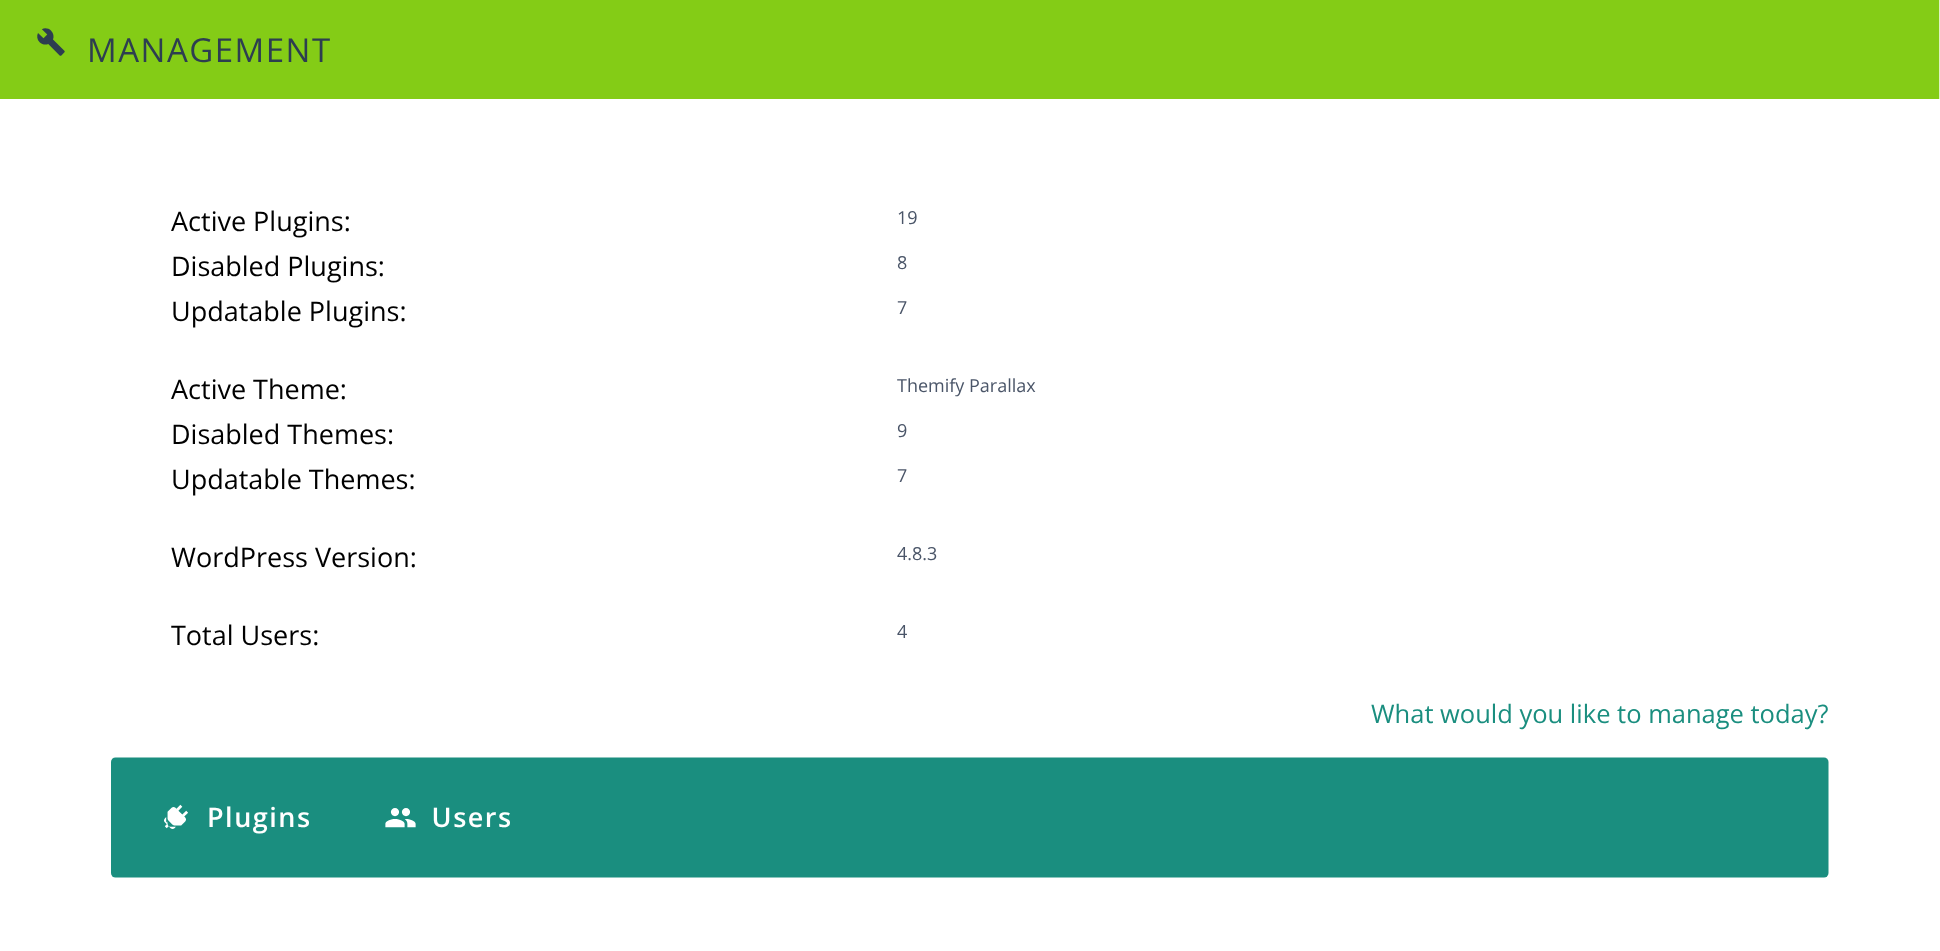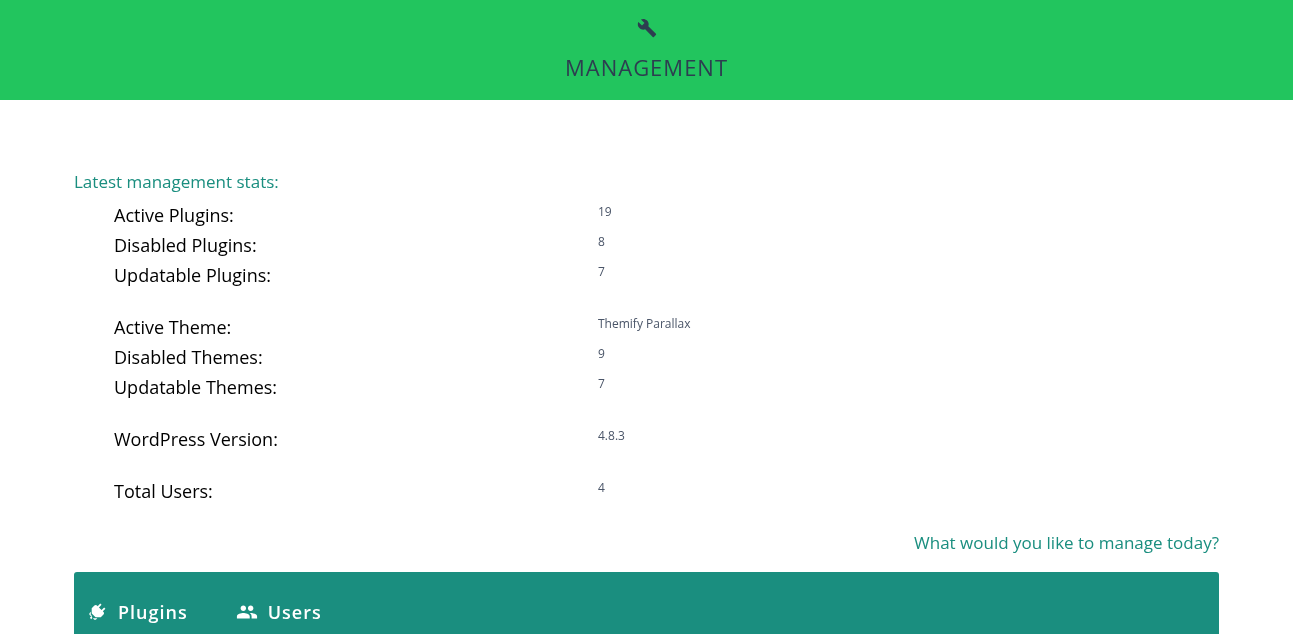--- a/index.html
+++ b/index.html
@@ -7,26 +7,25 @@
       padding: 0;
       box-sizing: border-box;
     }
     body {
       font-family: 'Open Sans', 'Segoe UI', Arial, sans-serif;
       background: #ffffff;
       color: #4a5568;
       width: 1293px;
     }
     .header-bar {
-      background: #22c55e;
+      background: #84cc16;
       padding: 18px 24px;
       display: flex;
-      align-items: center;
+      align-items: flex-start;
       gap: 14px;
-      flex-direction: column;
     }
     .header-bar .icon {
       color: #2d3e50;
     }
     .header-title {
       font-size: 22px;
       font-weight: 400;
       color: #2d3e50;
       letter-spacing: 1px;
     }
@@ -60,21 +59,21 @@
     }
     .prompt-label {
       color: #1a8e7f;
       font-size: 17px;
       margin-bottom: 18px;
       text-align: right;
     }
     .action-bar {
       background: #1a8e7f;
       border-radius: 3px;
-      padding: 28px 12px;
+      padding: 28px 32px;
       display: flex;
       gap: 48px;
     }
     .action-btn {
       display: flex;
       align-items: center;
       gap: 10px;
       color: #ffffff;
       font-size: 18px;
       font-weight: 600;
@@ -95,21 +94,20 @@
 <div class="header-bar">
   <span class="icon">
     <svg width="20" height="20" viewBox="0 0 24 24" fill="#2d3e50">
       <path d="M22.7 19l-9.1-9.1c.9-2.3.4-5-1.5-6.9-2-2-5-2.4-7.4-1.3L9 6 6 9 1.6 4.7C.4 7.1.9 10.1 2.9 12.1c1.9 1.9 4.6 2.4 6.9 1.5l9.1 9.1c.4.4 1 .4 1.4 0l2.3-2.3c.5-.4.5-1.1.1-1.4z"></path>
     </svg>
   </span>
   <span class="header-title">MANAGEMENT</span>
 </div>
 
 <div class="content">
-  <div class="section-label">Latest management stats:</div>
 
   <div class="stats-block">
     <div class="stat-row">
       <span class="stat-label">Active Plugins:</span>
       <span class="stat-value">19</span>
     </div>
     <div class="stat-row">
       <span class="stat-label">Disabled Plugins:</span>
       <span class="stat-value">8</span>
     </div>

